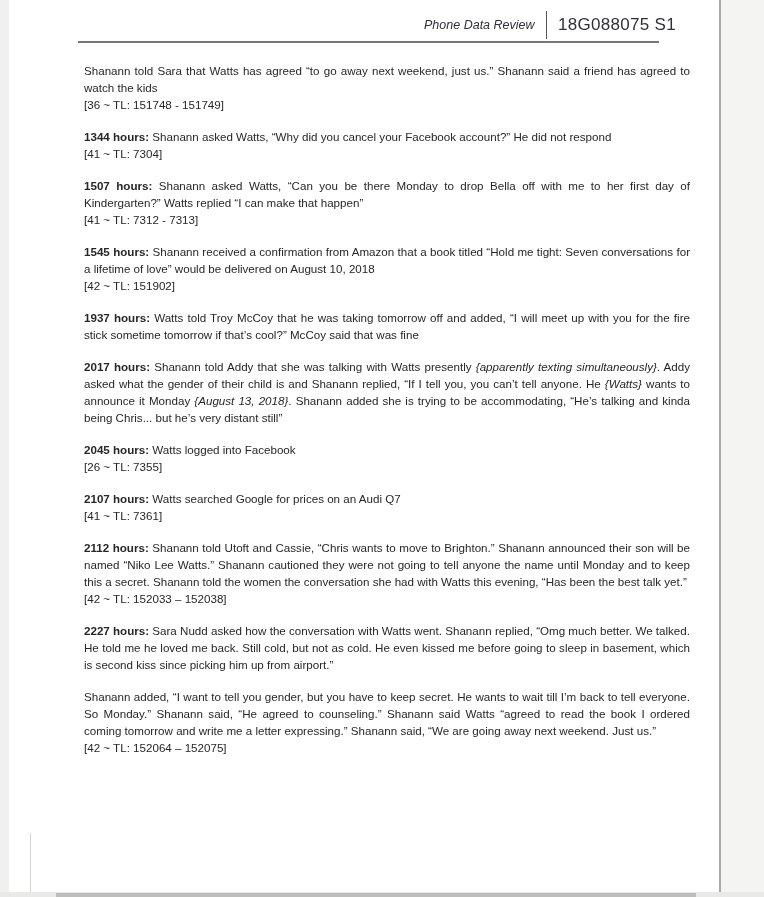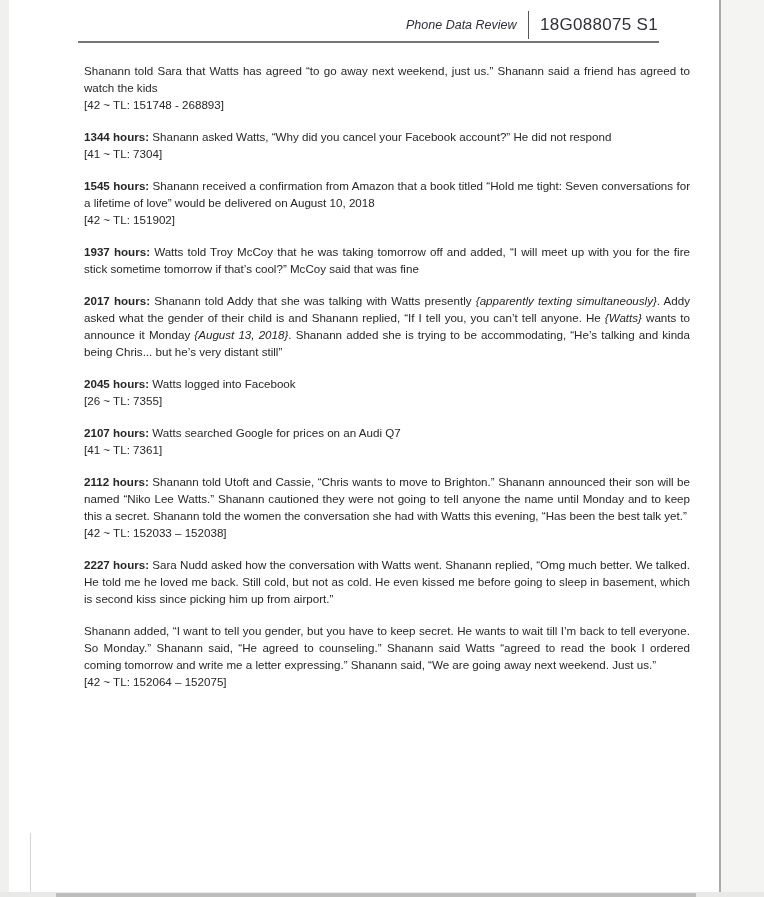--- a/index.html
+++ b/index.html
@@ -13,21 +13,21 @@
   
   .left-sliver   { position:absolute; left:0; top:0; width:9px; height:897px; background:#f0f0ee; }
   .left-fold     { position:absolute; left:30px; top:833px; width:1px; height:64px; background:#d4d4d2; }
   .right-margin  { position:absolute; left:721px; top:0; width:43px; height:897px; background:#f4f4f2; }
   .page-right-edge { position:absolute; left:719px; top:0; width:2px; height:897px; background:#aaaaaa; }
   .bottom-shadow-light { position:absolute; left:0; top:892px; width:764px; height:5px; background:#e9e9e7; }
   .bottom-shadow-dark  { position:absolute; left:56px; top:893px; width:640px; height:4px; background:#bdbdbb; }
 
   
   .header {
-    position:absolute; top:11px; right:106px;
+    position:absolute; top:11px; right:88px;
     display:flex; align-items:center;
     color:#30303a;
   }
   .header-title { font-style:italic; font-size:12.5px; padding-right:11px; }
   .header-divider { width:1.5px; height:28px; background:#55555f; }
   .header-case { font-size:17px; padding-left:11px; letter-spacing:0.3px; }
   .header-rule { position:absolute; top:41px; left:78px; width:581px; height:2px; background:#75757e; }
 
   
   .content {
@@ -59,25 +59,29 @@
 <div class="header">
   <span class="header-title">Phone Data Review</span>
   <span class="header-divider"></span>
   <span class="header-case">18G088075 S1</span>
 </div>
 <div class="header-rule"></div>
 
 <div class="content">
     <div class="para">
       <div class="ptext"><span>Shanann told Sara that Watts has agreed “to go away next weekend, just us.” Shanann said a friend has agreed to watch the kids</span></div>
-      <div class="citation">[42 ~ TL: 151748 - 268893]</div>
+      <div class="citation">[36 ~ TL: 151748 - 151749]</div>
     </div>
     <div class="para">
       <div class="ptext"><span class="seg-bold">1344 hours:</span><span> Shanann asked Watts, “Why did you cancel your Facebook account?” He did not respond</span></div>
       <div class="citation">[41 ~ TL: 7304]</div>
+    </div>
+    <div class="para">
+      <div class="ptext"><span class="seg-bold">1507 hours:</span><span> Shanann asked Watts, “Can you be there Monday to drop Bella off with me to her first day of Kindergarten?” Watts replied “I can make that happen”</span></div>
+      <div class="citation">[41 ~ TL: 7312 - 7313]</div>
     </div>
     <div class="para">
       <div class="ptext"><span class="seg-bold">1545 hours:</span><span> Shanann received a confirmation from Amazon that a book titled “Hold me tight: Seven conversations for a lifetime of love” would be delivered on August 10, 2018</span></div>
       <div class="citation">[42 ~ TL: 151902]</div>
     </div>
     <div class="para">
       <div class="ptext"><span class="seg-bold">1937 hours:</span><span> Watts told Troy McCoy that he was taking tomorrow off and added, “I will meet up with you for the fire stick sometime tomorrow if that’s cool?” McCoy said that was fine</span></div>
     </div>
     <div class="para">
       <div class="ptext"><span class="seg-bold">2017 hours:</span><span> Shanann told Addy that she was talking with Watts presently </span><span class="seg-italic">{apparently texting simultaneously}</span><span>. Addy asked what the gender of their child is and Shanann replied, “If I tell you, you can’t tell anyone. He </span><span class="seg-italic">{Watts}</span><span> wants to announce it Monday </span><span class="seg-italic">{August 13, 2018}</span><span>. Shanann added she is trying to be accommodating, “He’s talking and kinda being Chris... but he’s very distant still”</span></div>

